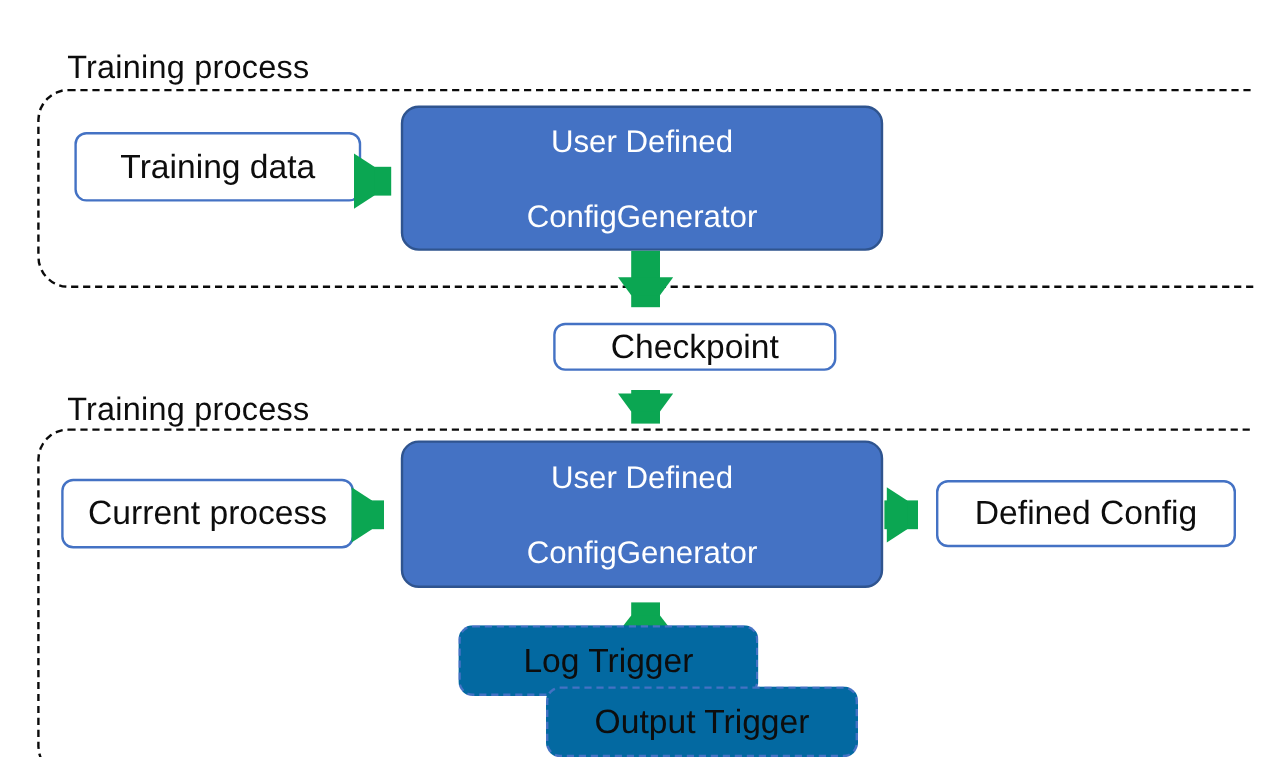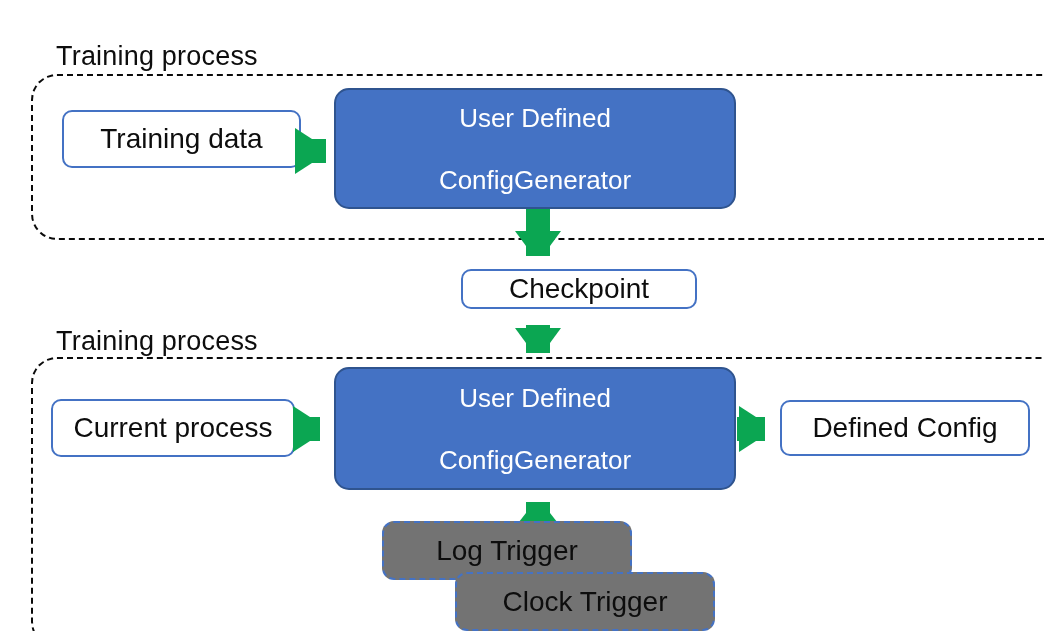--- a/index.html
+++ b/index.html
@@ -58,21 +58,21 @@
     align-items: center;
     justify-content: center;
     color: #ffffff;
     font-size: 26px;
     line-height: 38px;
     text-align: center;
   }
 
   .trigger-box {
     position: absolute;
-    background: #737373;
+    background: #0369a1;
     border: 2.5px dashed var(--blue-fill);
     border-radius: 12px;
     display: flex;
     align-items: center;
     justify-content: center;
     font-size: 28px;
     color: var(--ink);
     white-space: nowrap;
   }
 
@@ -192,16 +192,16 @@
   <div class="arrow v up" style="left:502px; top:465px; width:22px; height:33px;">
     <div class="shaft"></div>
     <div class="head"></div>
   </div>
 
   <div class="trigger-box" style="left:358px; top:497px; width:250px; height:59px;">
     <span>Log Trigger</span>
   </div>
 
   <div class="trigger-box" style="left:431px; top:548px; width:260px; height:59px;">
-    <span>Clock Trigger</span>
+    <span>Output Trigger</span>
   </div>
 
 </div>
 
 </body></html>

